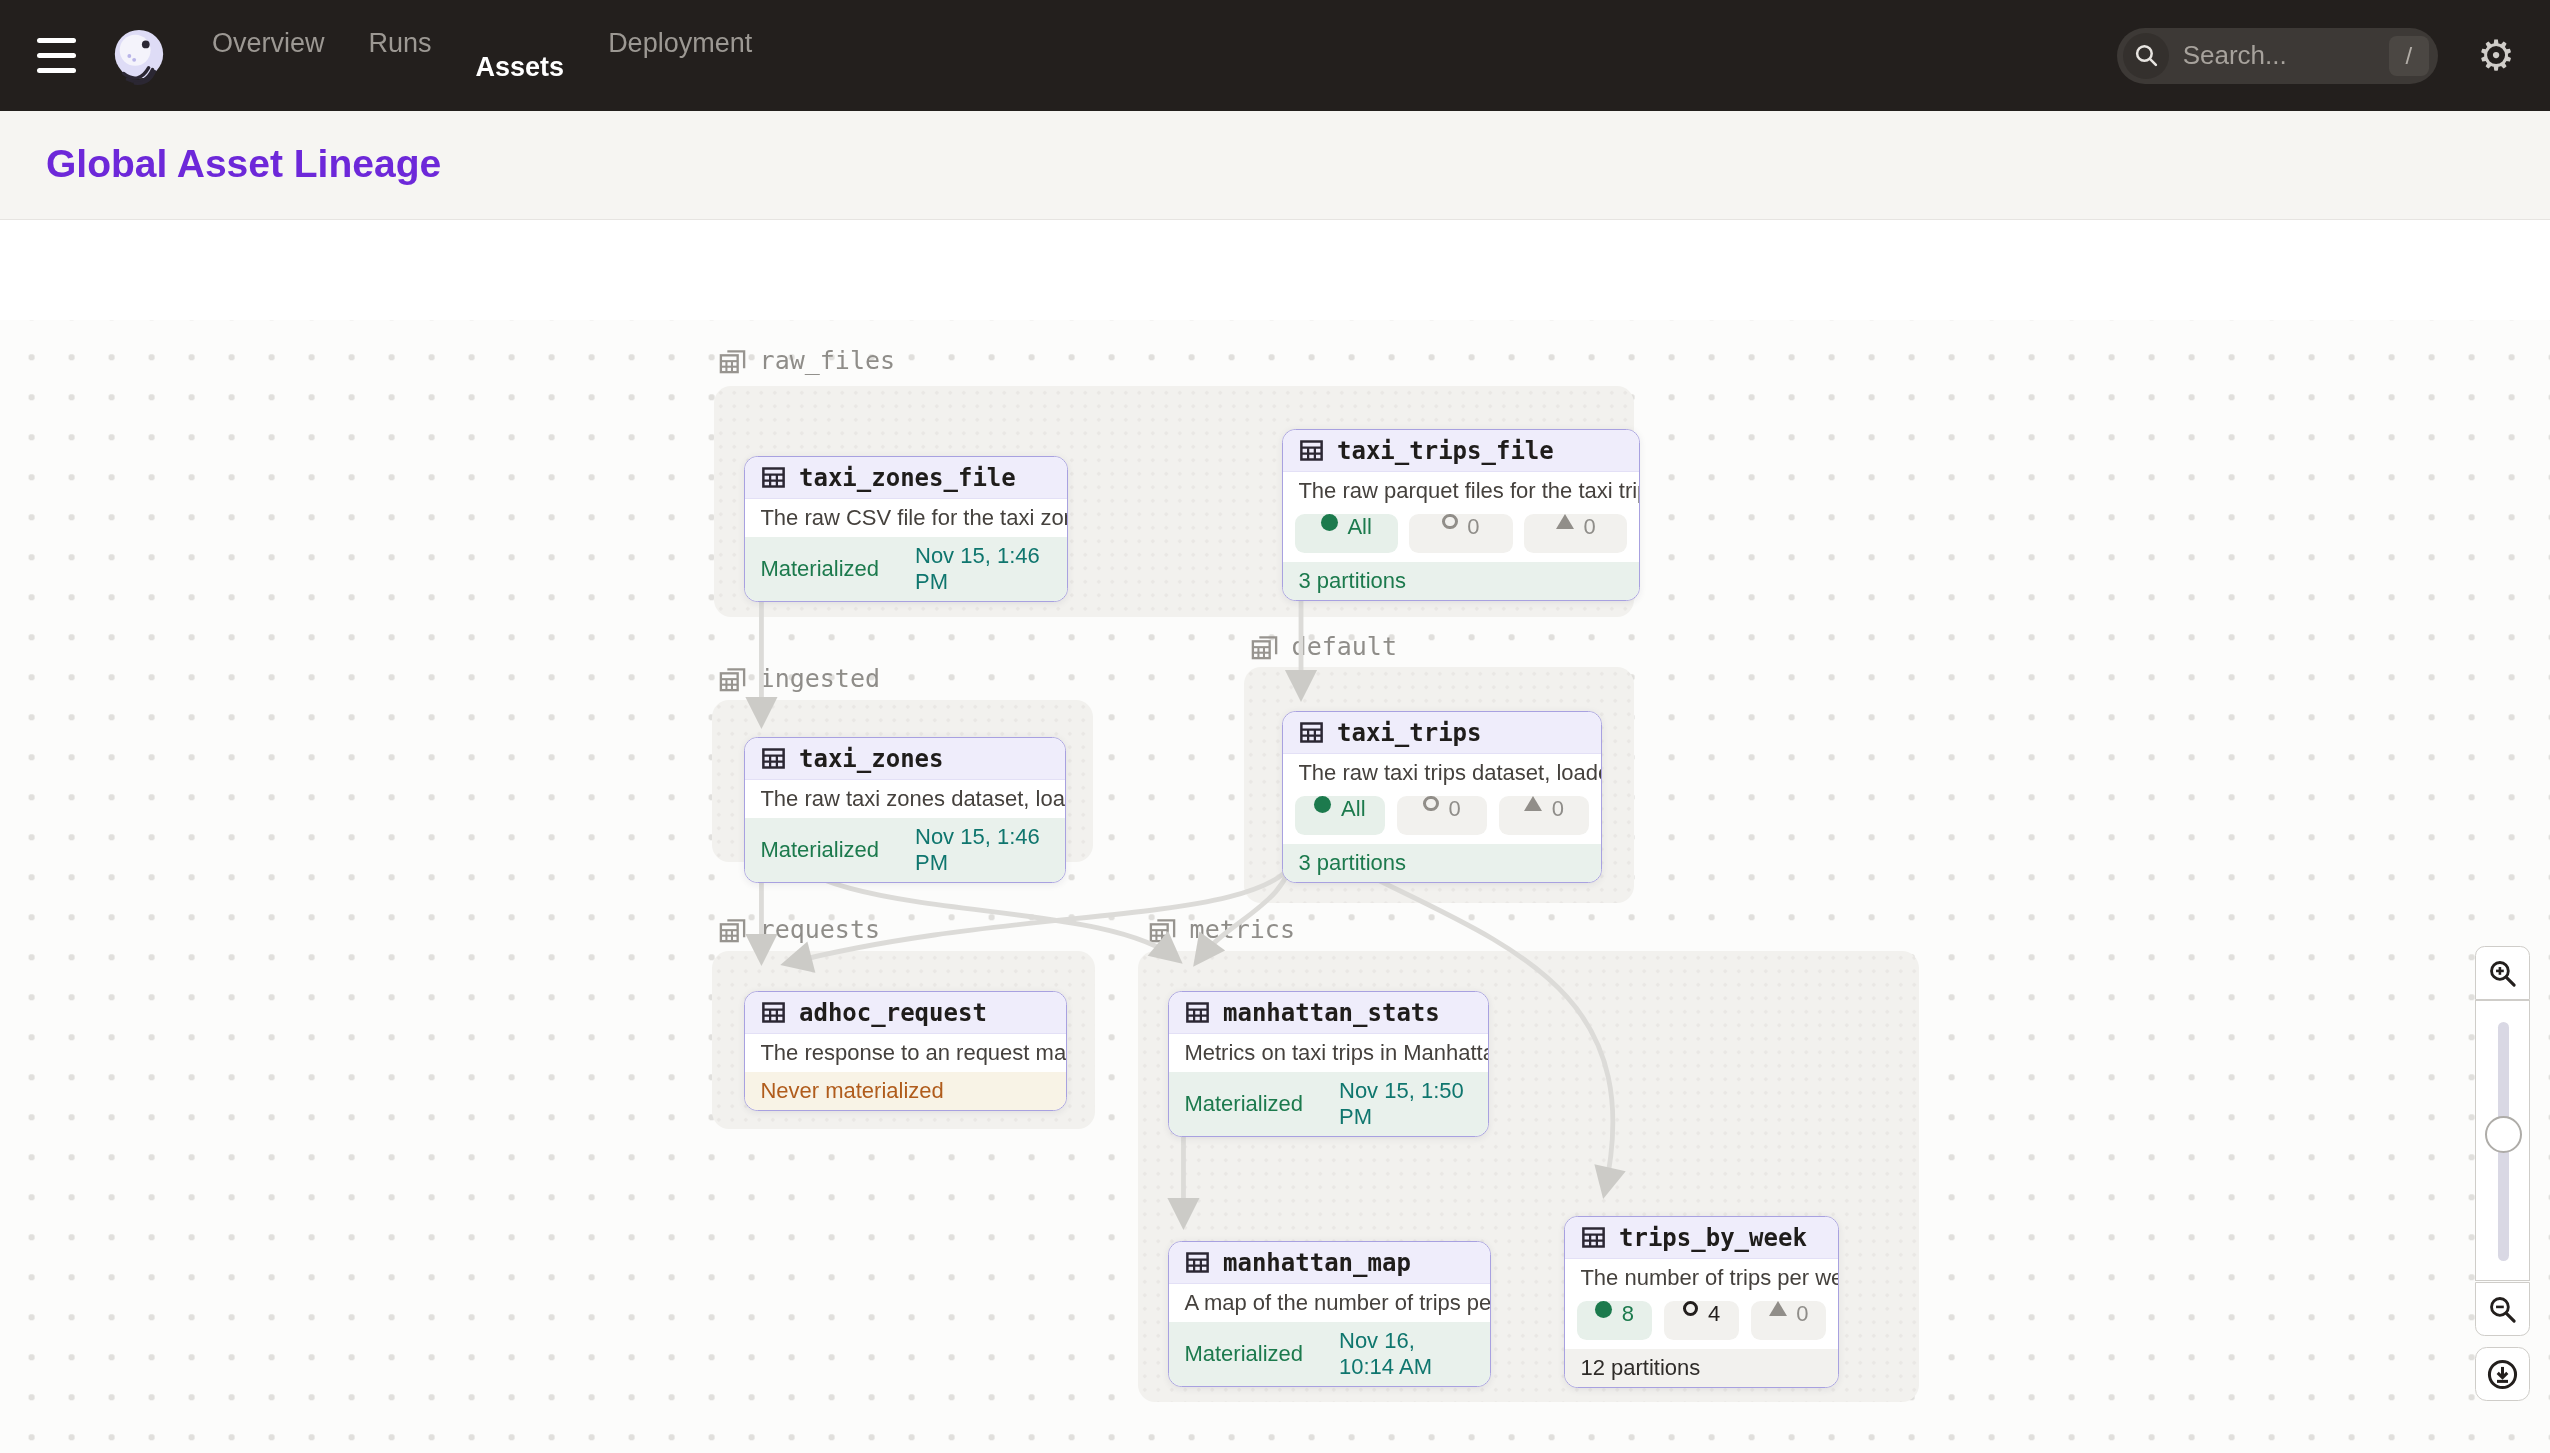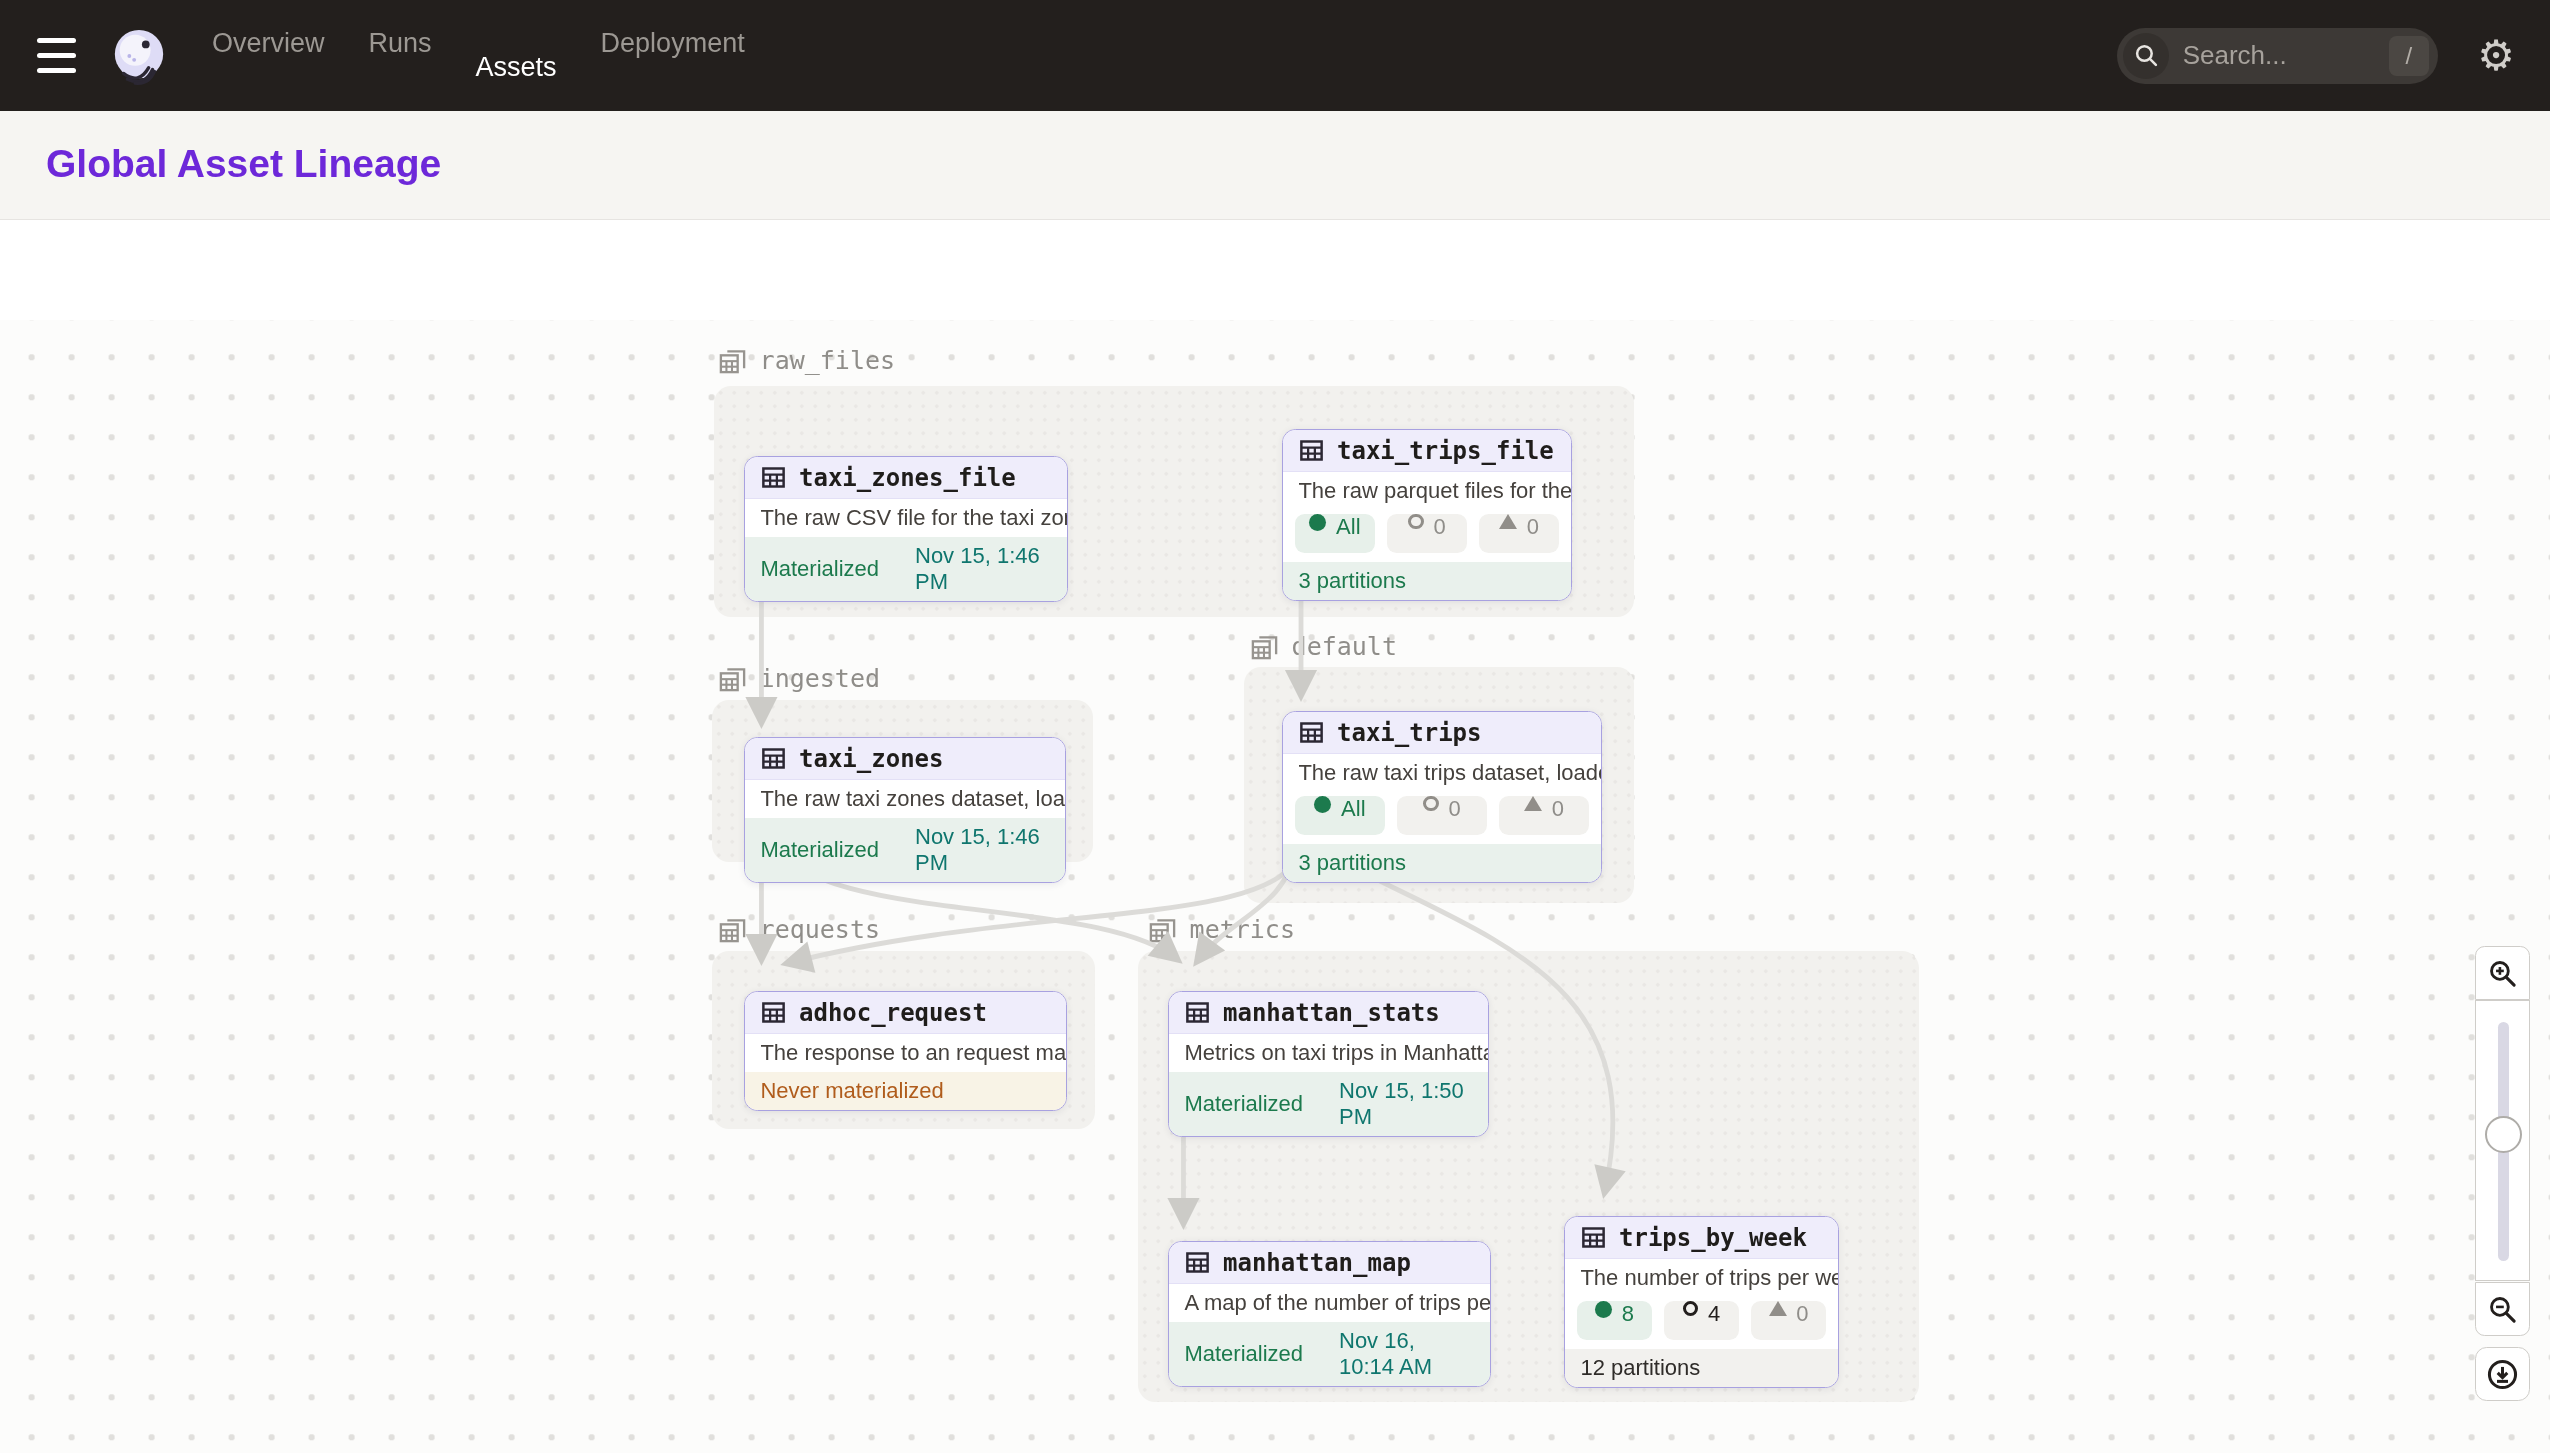--- a/index.html
+++ b/index.html
@@ -9,21 +9,21 @@
 
   
   .navbar { position:absolute; left:0; top:0; width:2550px; height:111px;
             background:#231F1D; display:flex; align-items:center; }
   .hamburger { margin-left:37px; width:42px; height:35px; display:flex; flex-direction:column;
                justify-content:space-between; cursor:pointer; }
   .hamburger span { display:block; width:39px; height:4.8px; background:#FFFFFF; border-radius:2.9px; }
   .logo { margin-left:31px; width:58px; height:58px; }
   .nav-items { display:flex; gap:44px; margin-left:44px; }
   .nav-item { font-size:27px; color:#9C9893; font-weight:500; cursor:pointer; }
-  .nav-item.active { color:#FFFFFF; font-weight:400;margin-top:24px; }
+  .nav-item.active { color:#FFFFFF; font-weight:700;margin-top:24px; }
   .nav-right { position:absolute; right:35px; top:0; height:111px; display:flex; align-items:center; gap:39px; }
   .search-pill { width:321px; height:56px; background:#3D3936; border-radius:28px;
                  display:flex; align-items:center; position:relative; cursor:text; }
   .search-iconwrap { width:46px; height:46px; margin-left:5.8px; border-radius:50%;
                      background:#34302D; display:flex; align-items:center; justify-content:center; }
   .search-text { margin-left:13.5px; font-size:26px; color:#A7A29C; }
   .slash-badge { position:absolute; right:9.6px; width:40px; height:40px; border-radius:7.7px;
                  background:#4B4743; color:#B3AEA8; font-size:24px; display:flex;
                  align-items:center; justify-content:center; }
   .gear { font-size:42px; color:#D0CDC9; line-height:1; cursor:pointer;
@@ -309,21 +309,21 @@
       </svg>
       <span class="node-name">taxi_zones_file</span>
     </div>
     <div class="node-desc">The raw CSV file for the taxi zones dat...</div>
     <div class="node-footer footer-mat">
       <span class="status">Materialized</span>
       <span class="time">Nov 15, 1:46 PM</span>
     </div>
   </div>
 
-  <div class="node" style="left:1282px; top:429px; width:290px;">
+  <div class="node" style="left:1282px; top:429px; width:358px;">
     <div class="node-header">
       <svg width="27" height="27" viewBox="0 0 24 24">
         <rect x="3" y="4" width="18" height="16" stroke="#2B2733" stroke-width="2.2" fill="none"></rect>
         <line x1="3" y1="9.5" x2="21" y2="9.5" stroke="#2B2733" stroke-width="2"></line>
         <line x1="3" y1="14.8" x2="21" y2="14.8" stroke="#2B2733" stroke-width="2"></line>
         <line x1="9" y1="9.5" x2="9" y2="20" stroke="#2B2733" stroke-width="2"></line>
         <line x1="15" y1="9.5" x2="15" y2="20" stroke="#2B2733" stroke-width="2"></line>
       </svg>
       <span class="node-name">taxi_trips_file</span>
     </div>

